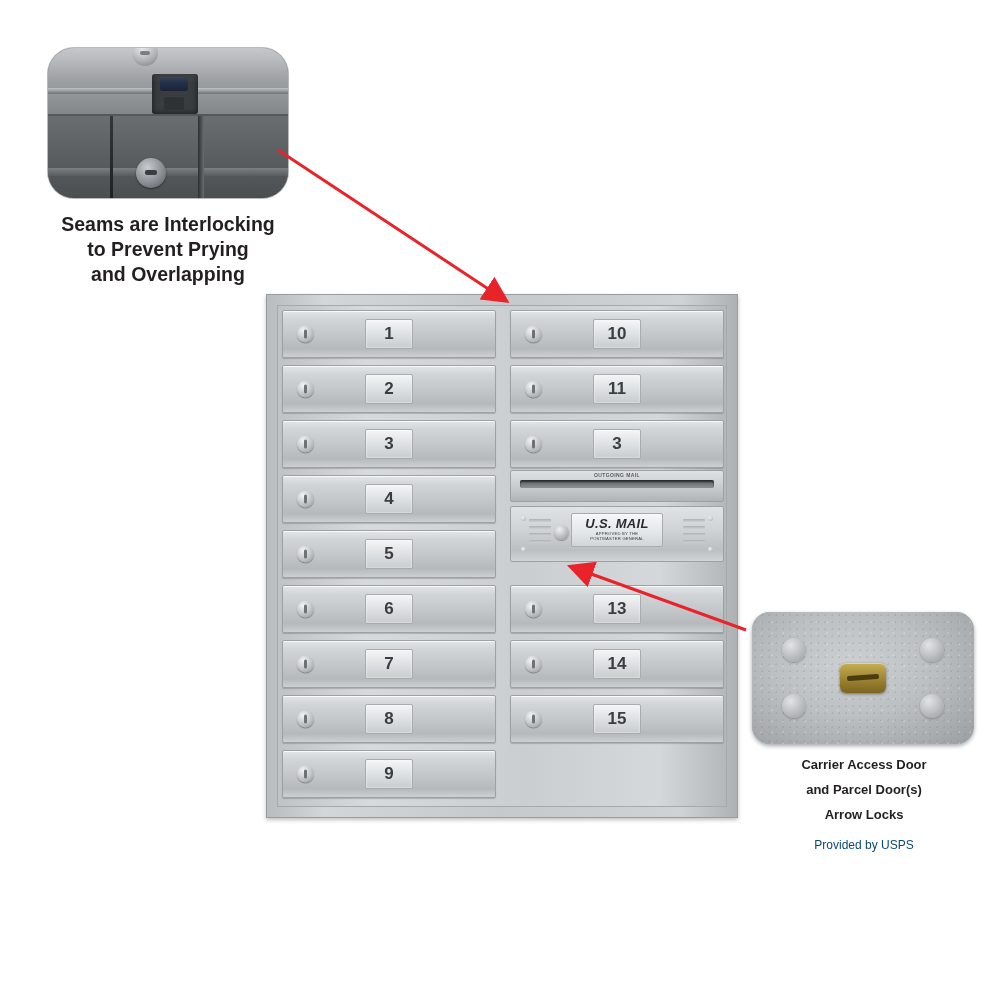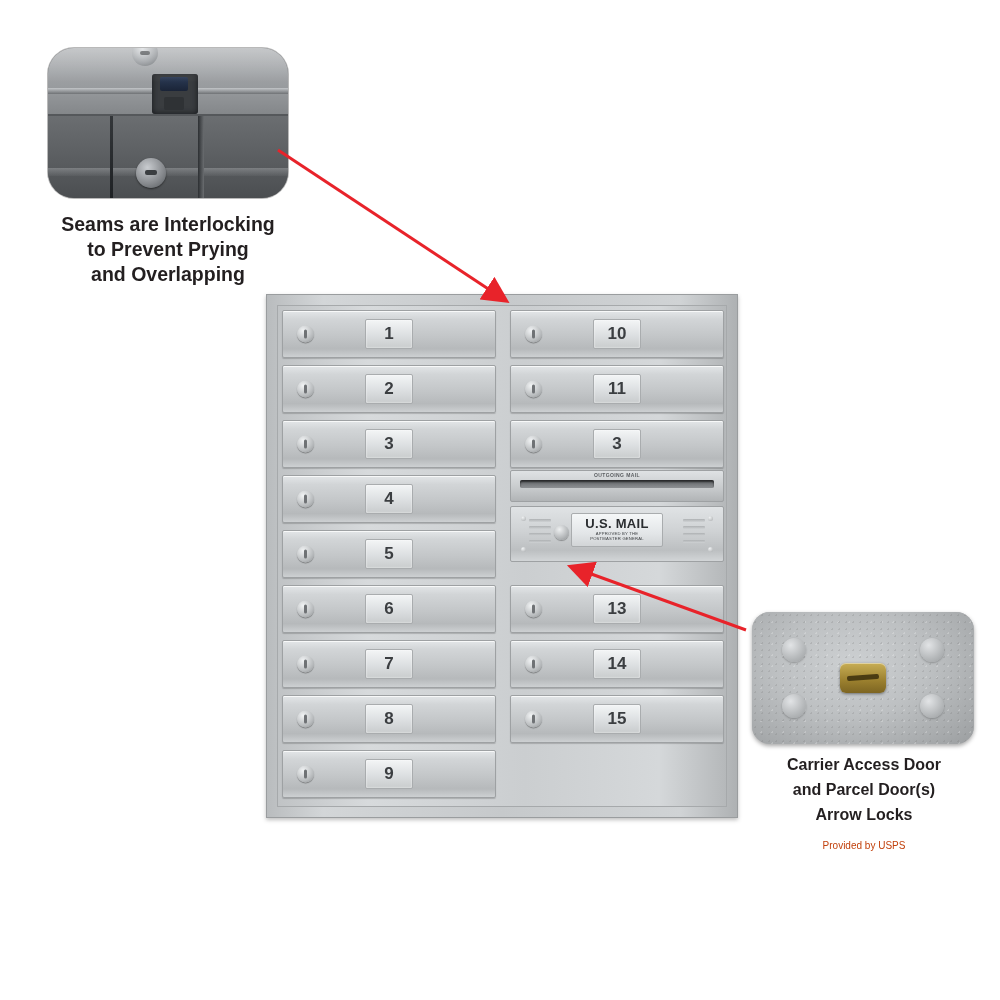--- a/index.html
+++ b/index.html
@@ -121,26 +121,26 @@
   }
   .lock-photo .cyl:after{
     content:"";position:absolute;left:7px;top:12px;width:32px;height:5px;
     background:#4a3c12;border-radius:2px;
     transform:rotate(-4deg);
   }
 
   .lock-caption{
     position:absolute;left:744px;top:752px;width:240px;
     text-align:center;color:#231f20;
-    font-size:16px;line-height:25px;font-weight:700;
+    font-size:13px;line-height:25px;font-weight:700;
   }
   .lock-subcaption{
     position:absolute;left:744px;top:838px;width:240px;
-    text-align:center;color:#c2410c;
-    font-size:10px;line-height:15px;font-weight:400;
+    text-align:center;color:#0c4a6e;
+    font-size:12px;line-height:15px;font-weight:400;
   }
 
   
   .arrows{position:absolute;left:0;top:0;width:1000px;height:1000px;pointer-events:none;}
 
   
   .mailbox{
     position:absolute;left:266px;top:294px;width:470px;height:522px;
     background:linear-gradient(90deg,#b9bcbe 0%,#d3d6d8 12%,#c6c9cb 50%,#d0d3d5 88%,#aeb1b3 100%);
     border:1px solid #9a9d9f;
@@ -206,21 +206,21 @@
     background:linear-gradient(180deg,#e0e3e5,#cfd2d4 45%,#bcbfc1 80%,#d2d5d7);
     border:1px solid #9ea1a3;border-radius:2px;
   }
   .carrier .usmail{
     position:absolute;left:50%;top:6px;transform:translateX(-50%);
     width:90px;height:32px;
     background:linear-gradient(180deg,#f5f7f8,#e3e6e8 60%,#d2d5d7);
     border:1px solid #a9acae;border-radius:2px;
     text-align:center;
   }
-  .carrier .usmail .t1{font-size:13px;font-weight:700;color:#2a2d30;line-height:15px;padding-top:2px;letter-spacing:.3px;}
+  .carrier .usmail .t1{font-size:13px;font-weight:700;color:#2a2d30;line-height:15px;padding-top:2px;letter-spacing:.3px;font-style:italic;}
   .carrier .usmail .t2{font-size:4.2px;color:#3a3d40;line-height:5.2px;letter-spacing:.2px;}
   .carrier .alock{
     position:absolute;left:43px;top:18px;width:15px;height:15px;border-radius:50%;
     background:radial-gradient(circle at 36% 30%,#eef0f1,#b5b8ba 60%,#8b8e90 100%);
     box-shadow:0 1px 1px rgba(0,0,0,.3);
   }
   .carrier .hinge{
     position:absolute;width:5px;height:5px;border-radius:50%;
     background:radial-gradient(circle at 35% 30%,#f0f2f3,#a7aaac);
   }

